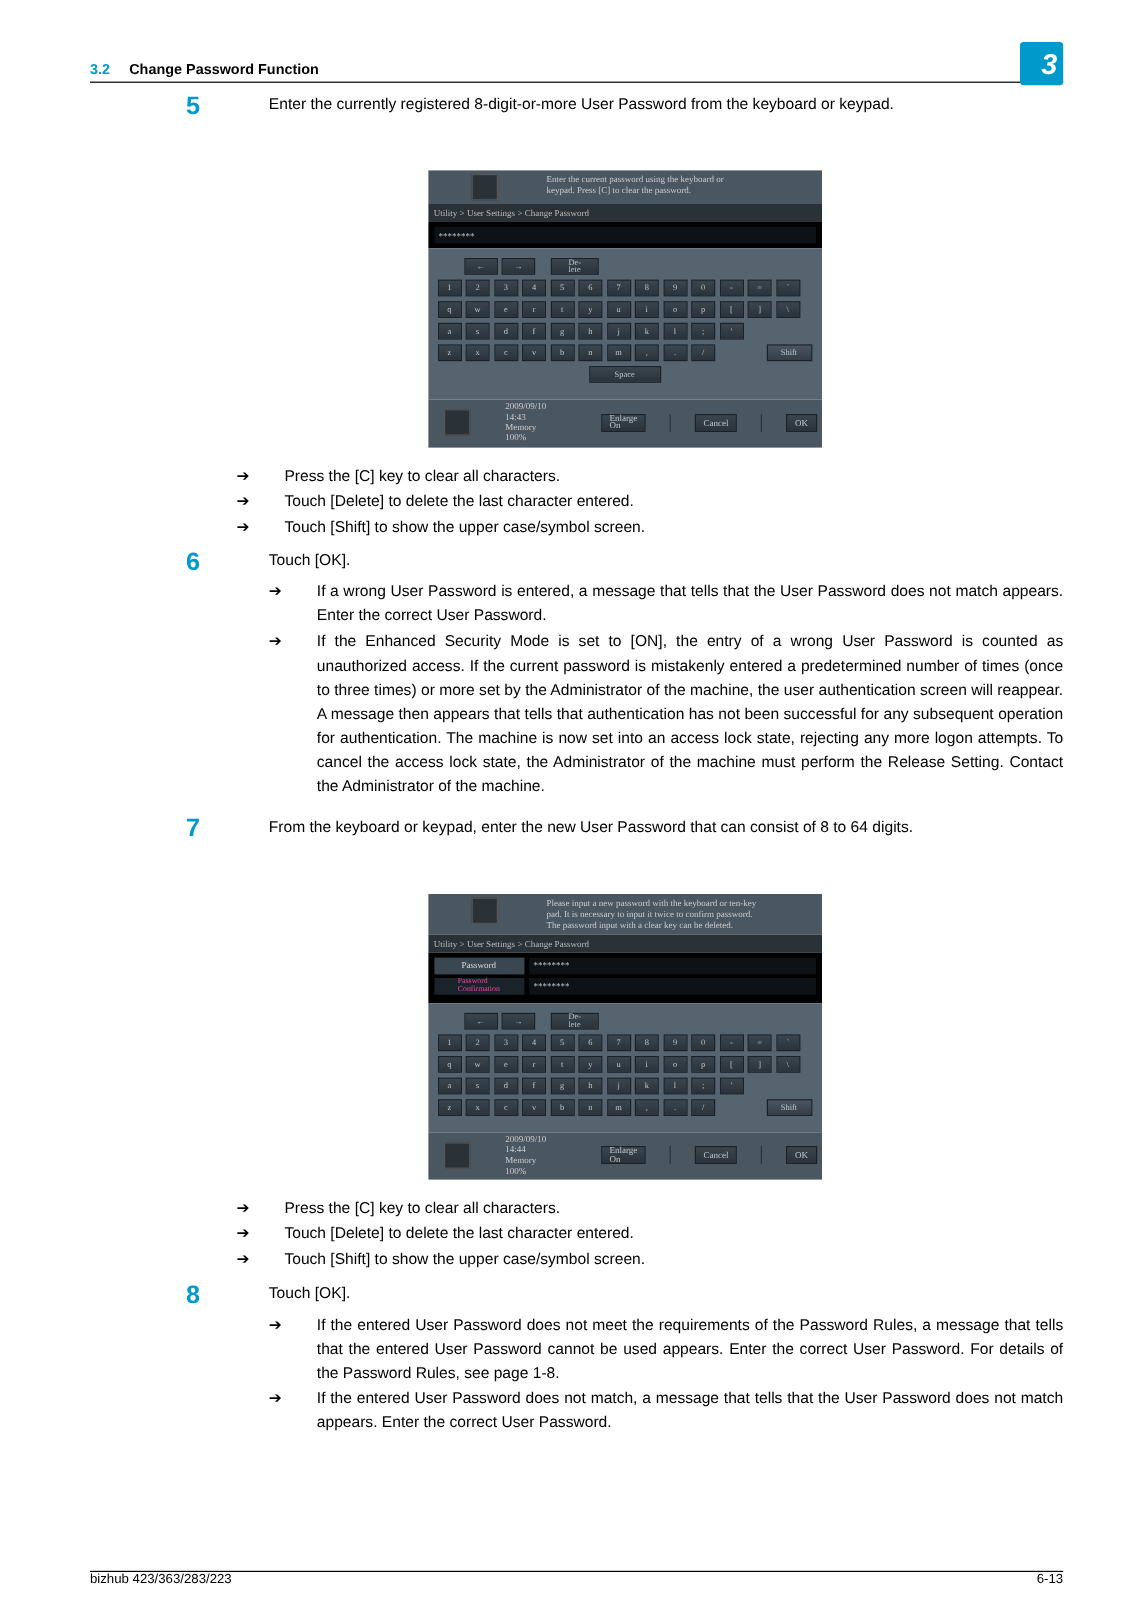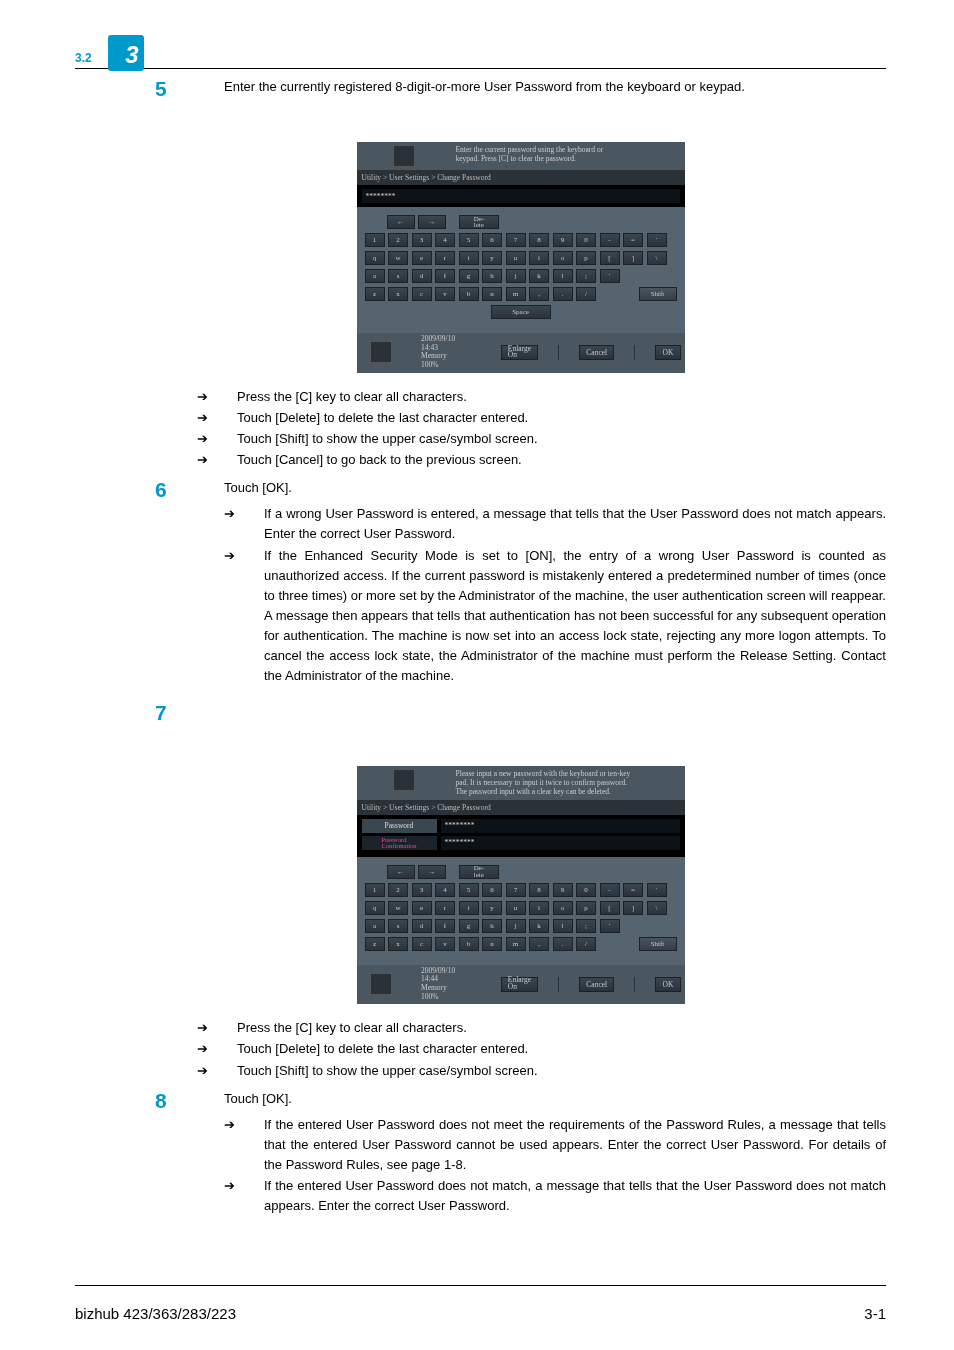--- a/index.html
+++ b/index.html
@@ -157,32 +157,33 @@
   .ft-btn.enl { width: 55px; }
   .ft-btn.c { width: 45px; }
   .ft-btn.ok { width: 40px; }
   .ft-sep { width:3px; height:15px; background:#2a333b; }
   .footer {
     position: absolute;
     bottom: 28px;
     left: 75px;
     right: 68px;
     border-top: 1px solid #000;
-    padding-top: 19px;
-    display: flex;
-    font-size: 15px;
+    padding-top: 0;
+    display: flex;
+    font-size: 11px;
   }
   .footer .model { flex: 1; }
 </style>
 </head>
 <body>
 
 <div class="page">
   <div class="header-row">
     <span class="section-num">3.2</span>
+    <span class="section-title">Change Password Function</span>
     <span class="chapter-marker">3</span>
   </div>
 
   <div class="content">
 
     <div class="step">
       <div class="step-num">5</div>
       <div class="step-body">Enter the currently registered 8-digit-or-more User Password from the keyboard or keypad.</div>
     </div>
 
@@ -295,24 +296,20 @@
             <div class="bullet-txt">Press the [C] key to clear all characters.</div>
           </div>
           <div class="bullet-row">
             <div class="arrow-col"></div>
             <div class="bullet-txt">Touch [Delete] to delete the last character entered.</div>
           </div>
           <div class="bullet-row">
             <div class="arrow-col"></div>
             <div class="bullet-txt">Touch [Shift] to show the upper case/symbol screen.</div>
           </div>
-          <div class="bullet-row">
-            <div class="arrow-col"></div>
-            <div class="bullet-txt">Touch [Cancel] to go back to the previous screen.</div>
-          </div>
         </div>
     </div>
 
     <div class="step">
       <div class="step-num">6</div>
       <div class="step-body">
         <div>Touch [OK].</div>
         <div class="bullet-list" id="s6b">
             <div class="bullet-row">
               <div class="arrow-col"></div>
@@ -322,20 +319,21 @@
               <div class="arrow-col"></div>
               <div class="bullet-txt">If the Enhanced Security Mode is set to [ON], the entry of a wrong User Password is counted as unauthorized access. If the current password is mistakenly entered a predetermined number of times (once to three times) or more set by the Administrator of the machine, the user authentication screen will reappear. A message then appears that tells that authentication has not been successful for any subsequent operation for authentication. The machine is now set into an access lock state, rejecting any more logon attempts. To cancel the access lock state, the Administrator of the machine must perform the Release Setting. Contact the Administrator of the machine.</div>
             </div>
           </div>
       </div>
     </div>
 
     <div class="step">
       <div class="step-num">7</div>
       <div class="step-body">
+        <div>From the keyboard or keypad, enter the new User Password that can consist of 8 to 64 digits.</div>
       </div>
     </div>
 
     <div class="screenshot-wrap">
       <div class="mfp">
         <div class="mfp-top">
           <div class="mfp-logo">
               <div class="logo-square"></div>
             </div>
           <div class="mfp-instr" style="white-space:pre-line">Please input a new password with the keyboard or ten-key
@@ -471,14 +469,14 @@
               <div class="bullet-txt">If the entered User Password does not match, a message that tells that the User Password does not match appears. Enter the correct User Password.</div>
             </div>
           </div>
       </div>
     </div>
   </div>
 </div>
 
 <div class="footer">
   <span class="model">bizhub 423/363/283/223</span>
-  <span>3-1</span>
+  <span>6-13</span>
 </div>
 
 </body></html>

